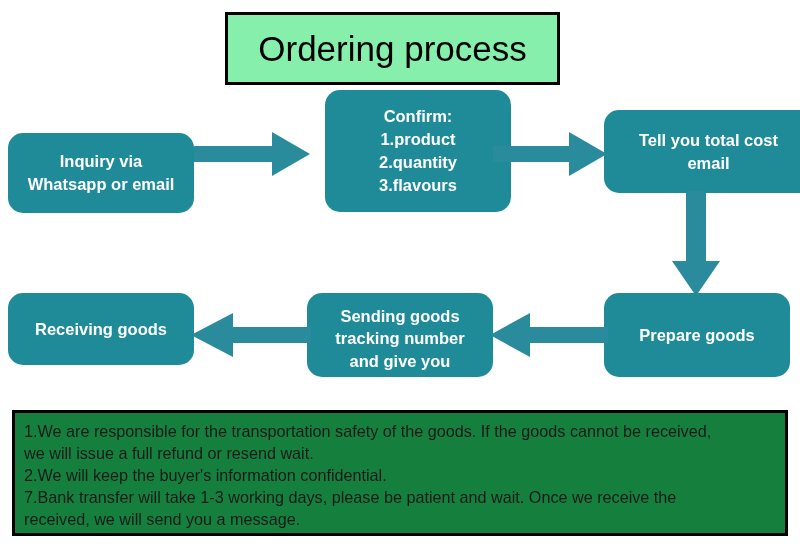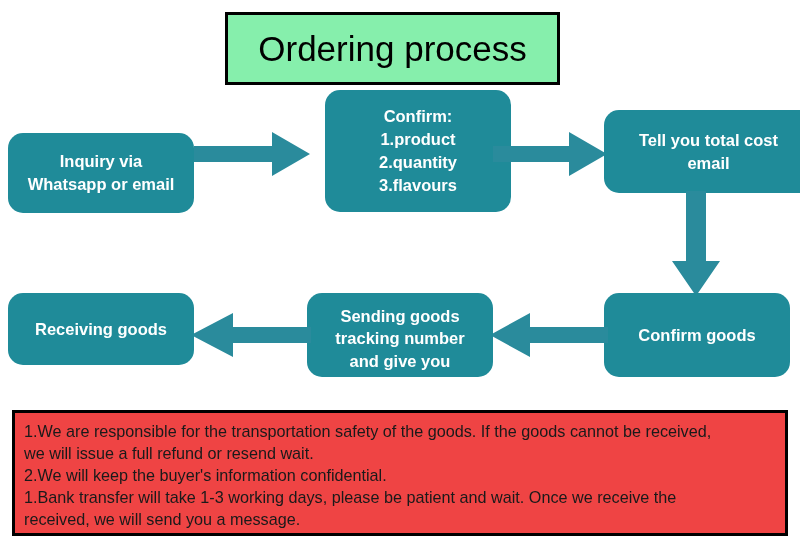--- a/index.html
+++ b/index.html
@@ -89,21 +89,21 @@
   #arrow-sending-receiving { left: 191px; top: 309px; width: 120px; height: 52px; background: none; }
 
   
   .footnote-box {
     position: absolute;
     left: 12px;
     top: 410px;
     width: 776px;
     height: 126px;
     border: 3px solid #000000;
-    background: #ef4444;
+    background: #15803d;
     box-sizing: border-box;
     padding: 7px 9px 6px 9px;
   }
   .footnote-line {
     font-size: 16.2px;
     color: #1a1a1a;
     line-height: 1.36;
     white-space: nowrap;
   }
 </style>
@@ -152,21 +152,21 @@
   </div>
 
   <div class="arrow" id="arrow-cost-prepare">
     <svg width="62" height="105" viewBox="0 0 62 105">
       <polygon points="21,0 41,0 41,70 55,70 31,105 7,70 21,70" fill="#2a8b9c"></polygon>
     </svg>
   </div>
 
   <div class="node" id="node-prepare">
     <span class="lines">
-      <span class="line">Confirm goods</span>
+      <span class="line">Prepare goods</span>
     </span>
   </div>
 
   <div class="arrow" id="arrow-prepare-sending">
     <svg width="118" height="52" viewBox="0 0 118 52">
       <polygon points="118,18 40,18 40,4 0,26 40,48 40,34 118,34" fill="#2a8b9c"></polygon>
     </svg>
   </div>
 
   <div class="node" id="node-sending">
@@ -186,17 +186,17 @@
   <div class="node" id="node-receiving">
     <span class="lines">
       <span class="line">Receiving goods</span>
     </span>
   </div>
 
   <div class="footnote-box">
     <div class="footnote-line">1.We are responsible for the transportation safety of the goods. If the goods cannot be received,</div>
     <div class="footnote-line">we will issue a full refund or resend wait.</div>
     <div class="footnote-line">2.We will keep the buyer's information confidential.</div>
-    <div class="footnote-line">1.Bank transfer will take 1-3 working days, please be patient and wait. Once we receive the</div>
+    <div class="footnote-line">7.Bank transfer will take 1-3 working days, please be patient and wait. Once we receive the</div>
     <div class="footnote-line">received, we will send you a message.</div>
   </div>
 
 </div>
 
 </body></html>

